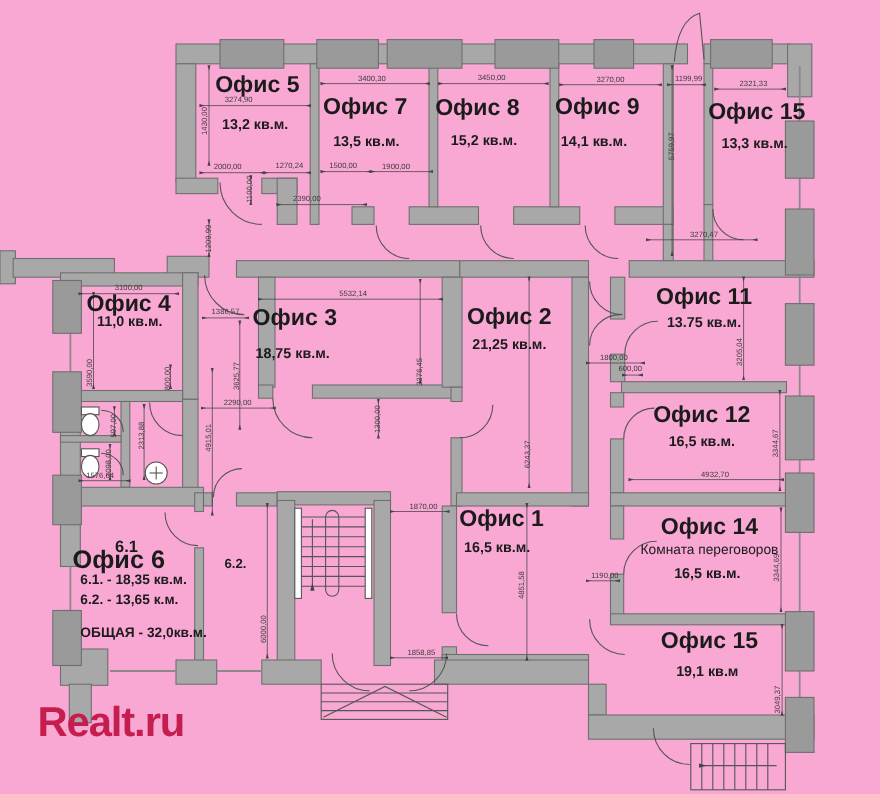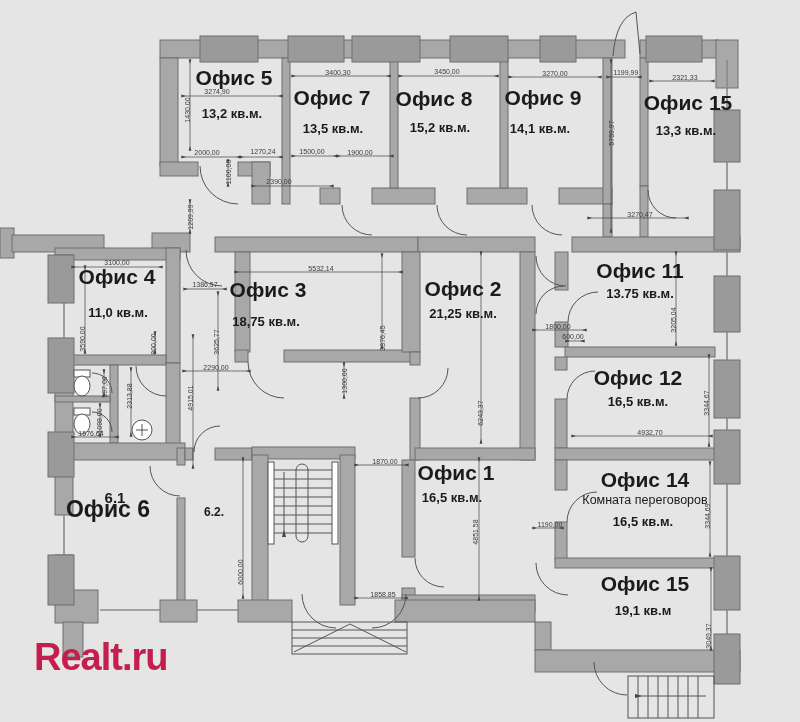--- a/index.html
+++ b/index.html
@@ -1,16 +1,16 @@
 <!DOCTYPE html>
 <html><head>
 <meta charset="utf-8">
 <style>
   html,body{margin:0;padding:0;background:#ffffff;}
-  .plan{position:relative;width:800px;height:722px;background:#e5e5e5;overflow:hidden;
+  .plan{position:relative;width:800px;height:722px;background:#f9a8d4;overflow:hidden;
         font-family:"Liberation Sans", sans-serif;}
   .plan svg{position:absolute;left:0;top:0;}
   .lbl{position:absolute;transform:translate(-50%,-50%);text-align:center;color:#1b1b1b;white-space:nowrap;}
   .rname{font-weight:bold;font-size:21px;line-height:1;}
   .rname.big{font-size:23px;margin-top:36px;}
   .rarea{font-weight:bold;font-size:13px;line-height:1;}
   .rsub{font-weight:normal;font-size:12.5px;line-height:1;}
   .dim{position:absolute;transform:translate(-50%,-50%);font-size:7px;color:#3a3a3a;white-space:nowrap;line-height:1;}
   .dim.v{transform:translate(-50%,-50%) rotate(-90deg);}
   .o6block{position:absolute;left:73px;top:518px;text-align:left;color:#1b1b1b;font-weight:bold;font-size:12.5px;line-height:1.45;white-space:nowrap;}
@@ -273,21 +273,21 @@
   <div class="lbl rname" style="left:434px;top:98px">Офис 8</div>
   <div class="lbl rarea" style="left:440px;top:127px">15,2 кв.м.</div>
 
   <div class="lbl rname" style="left:543px;top:97px">Офис 9</div>
   <div class="lbl rarea" style="left:540px;top:128px">14,1 кв.м.</div>
 
   <div class="lbl rname" style="left:688px;top:102px">Офис 15</div>
   <div class="lbl rarea" style="left:686px;top:130px">13,3 кв.м.</div>
 
   <div class="lbl rname" style="left:117px;top:276px">Офис 4</div>
-  <div class="lbl rarea" style="left:118px;top:312px">11,0 кв.м.</div>
+  <div class="lbl rarea" style="left:118px;top:292px">11,0 кв.м.</div>
 
   <div class="lbl rname" style="left:268px;top:289px">Офис 3</div>
   <div class="lbl rarea" style="left:266px;top:321px">18,75 кв.м.</div>
 
   <div class="lbl rname" style="left:463px;top:288px">Офис 2</div>
   <div class="lbl rarea" style="left:463px;top:313px">21,25 кв.м.</div>
 
   <div class="lbl rname" style="left:640px;top:270px">Офис 11</div>
   <div class="lbl rarea" style="left:640px;top:293px">13.75 кв.м.</div>
 
@@ -300,20 +300,25 @@
   <div class="lbl rname" style="left:645px;top:479px">Офис 14</div>
   <div class="lbl rsub" style="left:645px;top:500px">Комната переговоров</div>
   <div class="lbl rarea" style="left:643px;top:521px">16,5 кв.м.</div>
 
   <div class="lbl rname" style="left:645px;top:583px">Офис 15</div>
   <div class="lbl rarea" style="left:643px;top:610px">19,1 кв.м</div>
 
   <div class="lbl rname big" style="left:108px;top:473px">Офис 6</div>
   <div class="lbl rarea" style="left:115px;top:497px;font-size:15px">6.1</div>
   <div class="lbl rarea" style="left:214px;top:512px;font-size:12px">6.2.</div>
+  <div class="o6block">
+    <div>6.1. - 18,35 кв.м.</div>
+    <div>6.2. - 13,65 к.м.</div>
+    <div class="o6total">ОБЩАЯ - 32,0кв.м.</div>
+  </div>
 
   <div class="dim" style="left:217px;top:91px">3274,90</div>
   <div class="dim v" style="left:187px;top:110px">1430,00</div>
   <div class="dim" style="left:338px;top:72px">3400,30</div>
   <div class="dim" style="left:447px;top:71px">3450,00</div>
   <div class="dim" style="left:555px;top:73px">3270,00</div>
   <div class="dim" style="left:626px;top:72px">1199,99</div>
   <div class="dim" style="left:685px;top:77px">2321,33</div>
   <div class="dim" style="left:207px;top:152px">2000,00</div>
   <div class="dim" style="left:263px;top:151px">1270,24</div>

